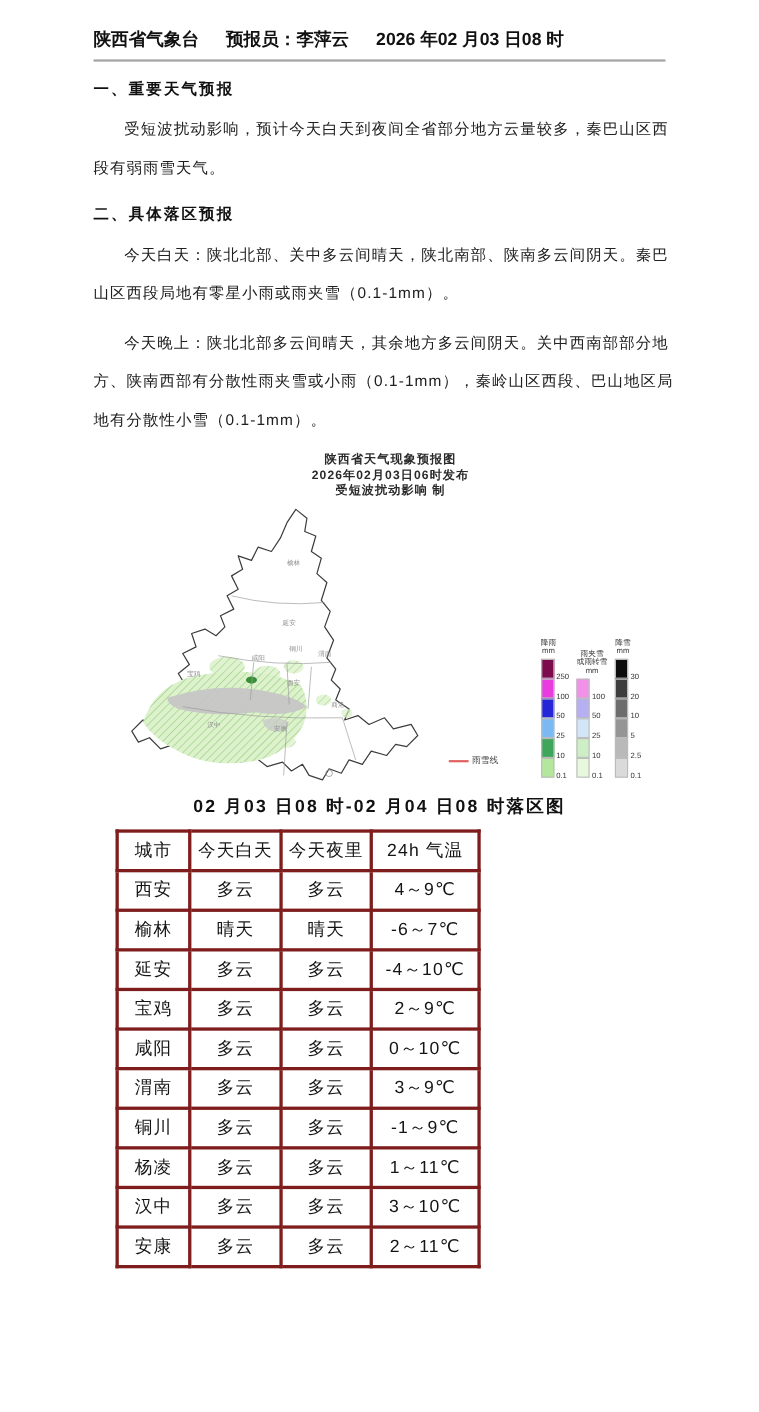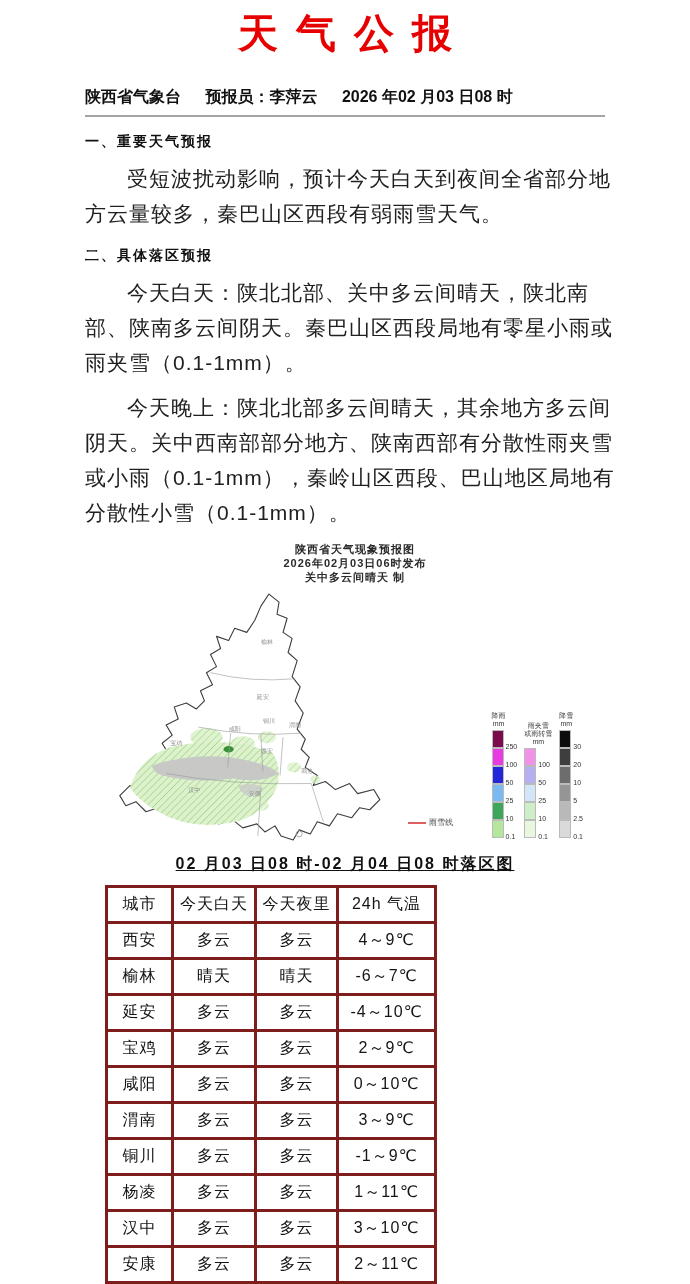--- a/index.html
+++ b/index.html
@@ -25,21 +25,21 @@
   }
   .meta-line span { margin-right:20px; }
 
   .sec-heading {
     margin:16px 70px 0 85px;
     font-size:14px; font-weight:bold; color:#111;
     letter-spacing:2px;
   }
   .para {
     margin:10px 72px 0 85px;
-    font-size:21px; line-height:35px; letter-spacing:1px;
+    font-size:14px; line-height:35px; letter-spacing:1px;
     text-indent:2em; color:#202020;
   }
 
   .map-block { margin-top:12px; text-align:center; }
   .map-title-line {
     font-size:11px; line-height:14px; font-weight:600; color:#2a2a2a;
     letter-spacing:1px;
     padding-left:20px;
   }
   .map-area { position:relative; width:480px; height:258px; margin:2px auto 0; }
@@ -61,21 +61,21 @@
 
   .rainsnow-key {
     position:absolute; right:132px; bottom:16px;
     display:flex; align-items:center; gap:3px;
   }
   .rainsnow-dash { width:18px; height:2px; background:#e06060; display:inline-block; }
   .rainsnow-label { font-size:8px; color:#444; }
 
   .map-caption {
     margin-top:10px; text-align:center;
-    font-size:16px; font-weight:bold; color:#111; letter-spacing:2px;text-decoration:underline;
+    font-size:16px; font-weight:bold; color:#111; letter-spacing:2px;
   }
 
   .city-table, .city-table-extra {
     border-collapse:collapse; table-layout:fixed;
     margin-left:105px; font-size:16px; color:#141414;
   }
   .city-table { margin-top:10px; }
   .city-table th, .city-table td, .city-table-extra td {
     border:3px solid #7f1d1d; text-align:center; vertical-align:middle;
     height:36px; font-weight:500; letter-spacing:1px; padding:0 2px;
@@ -84,39 +84,38 @@
   .col-city  { width:66px; }
   .col-day   { width:83px; }
   .col-night { width:82px; }
   .col-temp  { width:98px; }
 </style>
 </head>
 <body>
 
 <div class="page">
 
-  <div class="doc-title">天气公报</div>
 
   <div class="meta-line">
     <span>陕西省气象台</span>
     <span>预报员：李萍云</span>
     <span>2026 年02 月03 日08 时</span>
   </div>
 
   <div class="sec-heading">一、重要天气预报</div>
   <div class="para">受短波扰动影响，预计今天白天到夜间全省部分地方云量较多，秦巴山区西段有弱雨雪天气。</div>
 
   <div class="sec-heading">二、具体落区预报</div>
   <div class="para">今天白天：陕北北部、关中多云间晴天，陕北南部、陕南多云间阴天。秦巴山区西段局地有零星小雨或雨夹雪（0.1-1mm）。</div>
   <div class="para">今天晚上：陕北北部多云间晴天，其余地方多云间阴天。关中西南部部分地方、陕南西部有分散性雨夹雪或小雨（0.1-1mm），秦岭山区西段、巴山地区局地有分散性小雪（0.1-1mm）。</div>
 
   <div class="map-block">
     <div class="map-title-line">陕西省天气现象预报图</div>
     <div class="map-title-line">2026年02月03日06时发布</div>
-    <div class="map-title-line">关中多云间晴天 制</div>
+    <div class="map-title-line">受短波扰动影响 制</div>
 
     <div class="map-area">
       <svg class="map-svg" width="334" height="258" viewBox="0 0 330 256" xmlns="http://www.w3.org/2000/svg">
         <defs>
           <pattern id="hatch" width="5" height="5" patternUnits="userSpaceOnUse" patternTransform="rotate(45)">
             <rect width="5" height="5" fill="#ddf2cc"></rect>
             <line x1="0" y1="0" x2="0" y2="5" stroke="#8fcd76" stroke-width="1.1"></line>
           </pattern>
         </defs>
 

